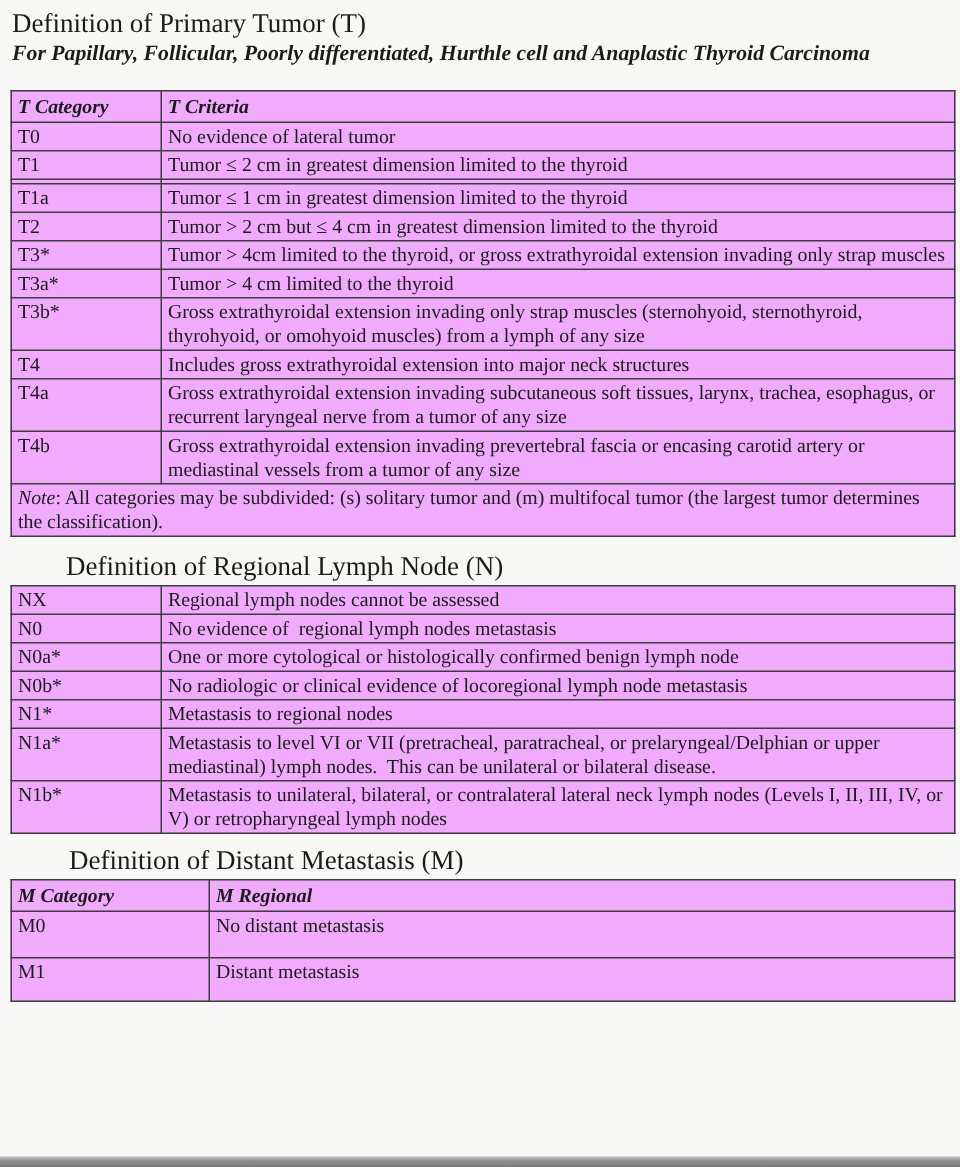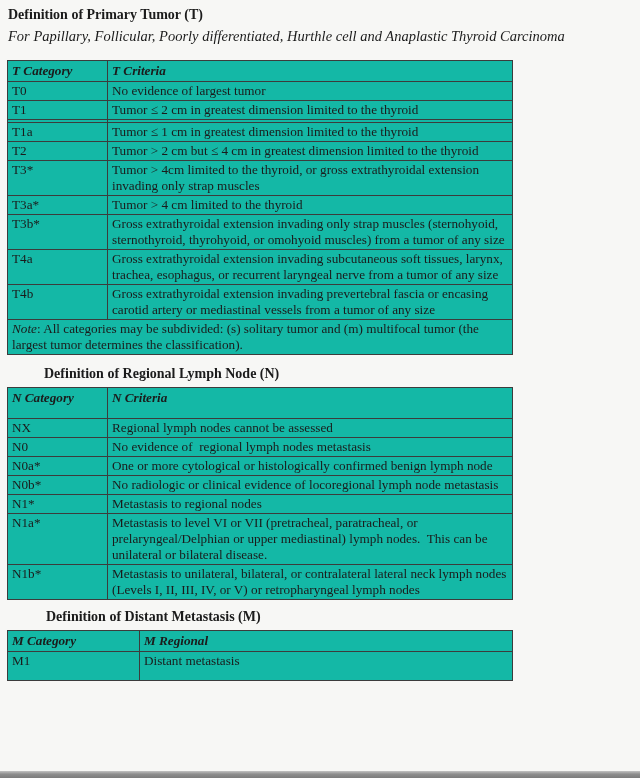--- a/index.html
+++ b/index.html
@@ -6,34 +6,34 @@
   body {
     width:640px; height:778px;
     background:#f7f7f5;
     font-family:"Liberation Serif","DejaVu Serif",serif;
     color:#1b1b1b;
     position:relative;
     overflow:hidden;
   }
   .page { position:relative; width:640px; height:778px; padding-top:6px; box-sizing:border-box; }
   .sec-heading {
-    font-size:14px; font-weight:bold; font-style:normal;
+    font-size:18px; font-weight:normal; font-style:normal;
     margin:0 0 0 8px; line-height:18px;
   }
   .subtitle {
-    font-size:14.5px; font-weight:normal; font-style:italic;
+    font-size:14.5px; font-weight:bold; font-style:italic;
     margin:3px 0 14px 8px; max-width:585px; line-height:19px;
   }
   .sec-gap-n { margin-top:10px;margin-left:44px; }
   .sec-gap-m { margin-top:8px;margin-left:46px; }
   .heading-after { margin-bottom:4px; }
   table.stage {
     border-collapse:collapse; table-layout:fixed;
-    margin-left:7px; width:506px;
-    background:#14b8a6;
+    margin-left:7px; width:630px;
+    background:#f0abfc;
   }
   table.stage td {
     border:1px solid #3c3c3c;
     vertical-align:top;
     font-size:13.2px; line-height:16px;
     padding:1px 4px 1px 4px;
   }
   td.crit { white-space:pre-wrap;font-family:Liberation Serif, serif; }
   tr.head td { font-weight:bold; font-style:italic; padding-top:2px; padding-bottom:2px; }
   tr.head-tall td { height:26px; }
@@ -59,21 +59,21 @@
           <col style="width:100px">
           <col>
         </colgroup>
       <tbody>
         <tr class="head">
           <td class="cat">T Category</td>
           <td class="crit">T Criteria</td>
         </tr>
         <tr>
           <td class="cat">T0</td>
-          <td class="crit">No evidence of largest tumor</td>
+          <td class="crit">No evidence of lateral tumor</td>
         </tr>
         <tr>
           <td class="cat">T1</td>
           <td class="crit">Tumor ≤ 2 cm in greatest dimension limited to the thyroid</td>
         </tr>
         <tr class="spacer">
           <td></td>
           <td></td>
         </tr>
         <tr>
@@ -87,21 +87,25 @@
         <tr>
           <td class="cat">T3*</td>
           <td class="crit">Tumor &gt; 4cm limited to the thyroid, or gross extrathyroidal extension invading only strap muscles</td>
         </tr>
         <tr>
           <td class="cat sub">T3a*</td>
           <td class="crit">Tumor &gt; 4 cm limited to the thyroid</td>
         </tr>
         <tr>
           <td class="cat sub">T3b*</td>
-          <td class="crit">Gross extrathyroidal extension invading only strap muscles (sternohyoid, sternothyroid, thyrohyoid, or omohyoid muscles) from a tumor of any size</td>
+          <td class="crit">Gross extrathyroidal extension invading only strap muscles (sternohyoid, sternothyroid, thyrohyoid, or omohyoid muscles) from a lymph of any size</td>
+        </tr>
+        <tr>
+          <td class="cat">T4</td>
+          <td class="crit">Includes gross extrathyroidal extension into major neck structures</td>
         </tr>
         <tr>
           <td class="cat sub">T4a</td>
           <td class="crit">Gross extrathyroidal extension invading subcutaneous soft tissues, larynx, trachea, esophagus, or recurrent laryngeal nerve from a tumor of any size</td>
         </tr>
         <tr>
           <td class="cat sub">T4b</td>
           <td class="crit">Gross extrathyroidal extension invading prevertebral fascia or encasing carotid artery or mediastinal vessels from a tumor of any size</td>
         </tr>
         <tr>
@@ -112,24 +116,20 @@
   </section>
 
   <section>
     <h2 class="sec-heading sec-gap-n heading-after">Definition of Regional Lymph Node (N)</h2>
     <table class="stage">
       <colgroup>
           <col style="width:100px">
           <col>
         </colgroup>
       <tbody>
-        <tr class="head head-tall">
-          <td class="cat">N Category</td>
-          <td class="crit">N Criteria</td>
-        </tr>
         <tr>
           <td class="cat">NX</td>
           <td class="crit">Regional lymph nodes cannot be assessed</td>
         </tr>
         <tr>
           <td class="cat">N0</td>
           <td class="crit">No evidence of  regional lymph nodes metastasis</td>
         </tr>
         <tr>
           <td class="cat sub">N0a*</td>
@@ -160,20 +160,24 @@
     <table class="stage">
       <colgroup>
           <col style="width:132px">
           <col>
         </colgroup>
       <tbody>
         <tr class="head">
           <td class="cat">M Category</td>
           <td class="crit">M Regional</td>
         </tr>
+        <tr class="tall-a">
+          <td class="cat">M0</td>
+          <td class="crit">No distant metastasis</td>
+        </tr>
         <tr class="tall-b">
           <td class="cat">M1</td>
           <td class="crit">Distant metastasis</td>
         </tr>
       </tbody>
     </table>
   </section>
 
   <div class="bottom-bar"></div>
 </div>

